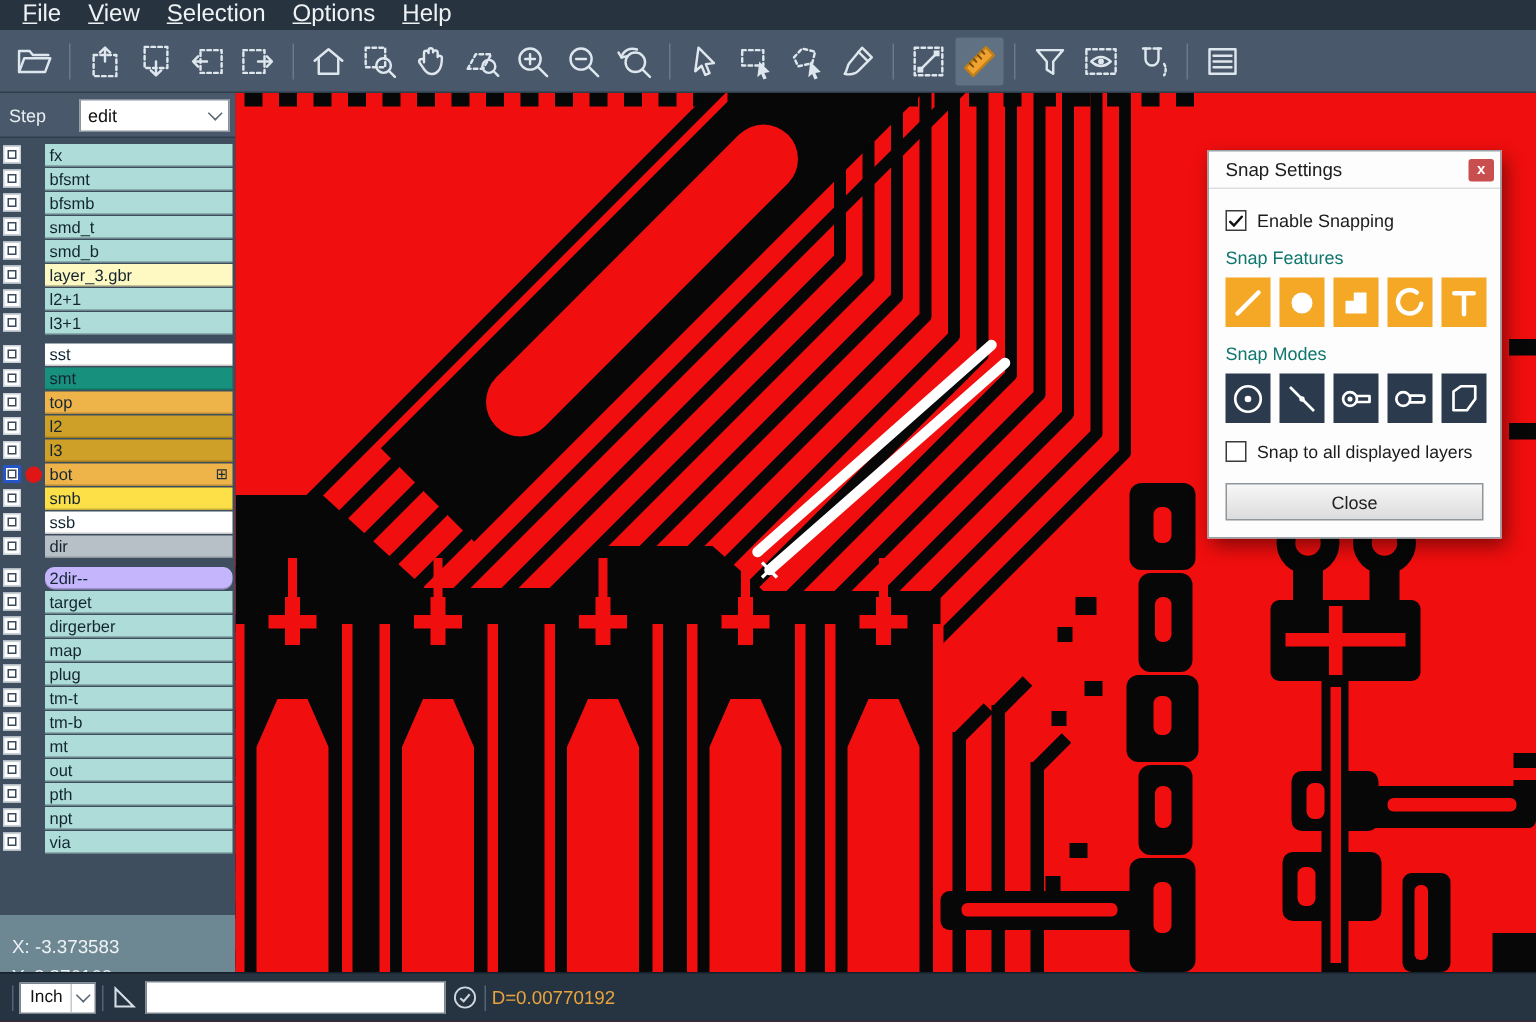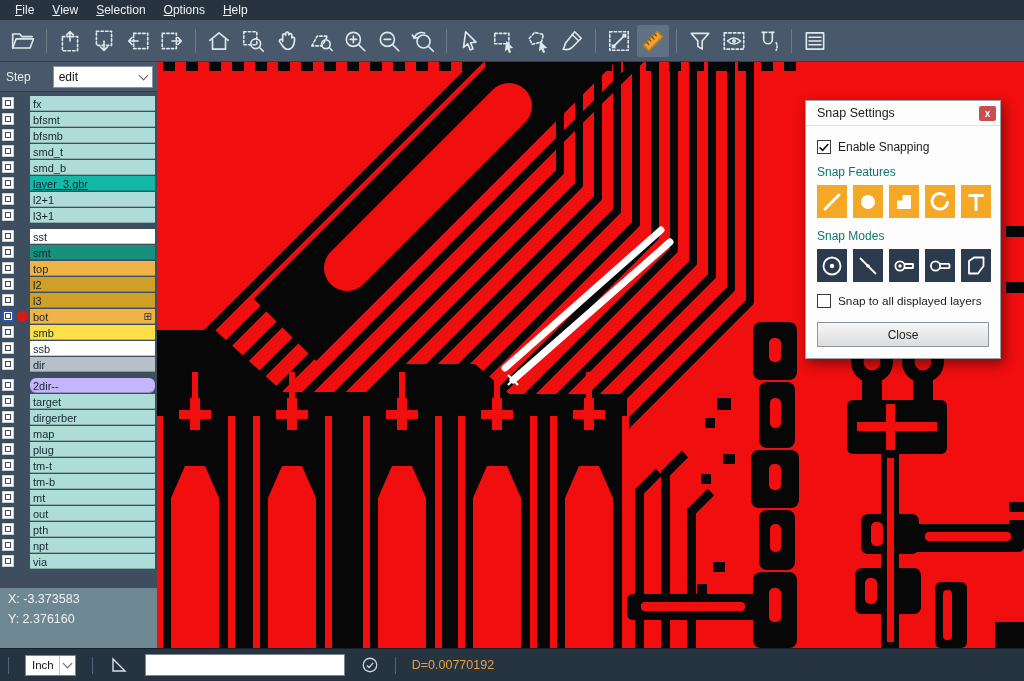--- a/index.html
+++ b/index.html
@@ -3,21 +3,21 @@
 <meta charset="utf-8">
 <style>
   html,body{margin:0;padding:0;background:#1c2733;}
   *{box-sizing:border-box;}
   .app{width:1024px;height:681px;overflow:hidden;position:relative;
        font-family:"Liberation Sans","DejaVu Sans",sans-serif;
        display:flex;flex-direction:column;background:#2a3847;}
   
   .menubar{height:20px;background:#27343f;display:flex;align-items:center;
            padding-left:6px;flex:0 0 auto;}
-  .menu-item{color:#eef2f5;font-size:12px;padding:2px 9px;cursor:default;}
+  .menu-item{color:#eef2f5;font-size:16px;padding:2px 9px;cursor:default;}
   .menu-item u{text-decoration:underline;}
   
   .toolbar{height:42px;background:#49586a;display:flex;align-items:center;
            padding:0 6px;flex:0 0 auto;border-bottom:1px solid #303e4c;}
   .tbi{width:32px;height:32px;display:flex;align-items:center;justify-content:center;
        background:transparent;border:none;padding:0;margin:0 1px;border-radius:2px;}
   .tbi.active{background:#5f7183;}
   .tb-sep{width:1px;height:24px;background:#6b7a8a;margin:0 6px;}
   
   .main{flex:1 1 auto;display:flex;min-height:0;}
@@ -37,22 +37,22 @@
       display:flex;align-items:center;justify-content:center;}
   .cb i{display:block;width:6px;height:6px;border:1px solid #394a5a;background:#fff;}
   .cb.active{border:2px solid #2456c8;}
   .dot-area{width:16px;flex:0 0 auto;display:flex;align-items:center;justify-content:center;}
   .layer-dot{width:11px;height:11px;border-radius:50%;}
   .layer-name{flex:1;height:15px;font-size:11px;color:#132531;padding:1px 3px 0 3px;
               display:flex;align-items:center;justify-content:space-between;
               box-shadow:inset 0 -1px rgba(0,0,0,0.22);margin-right:2px;white-space:nowrap;overflow:hidden;}
   .grid-glyph{font-size:10px;color:#1c2b38;line-height:10px;}
   .side-filler{flex:1 1 auto;}
-  .coords{height:60px;background:#6d8793;color:#eef3f5;font-size:12.5px;
-          padding:1px 8px;line-height:20px;}
+  .coords{height:38px;background:#6d8793;color:#eef3f5;font-size:12.5px;
+          padding:11px 8px;line-height:20px;}
   
   .canvas{position:relative;flex:1 1 auto;overflow:hidden;background:#f10e0e;}
   .canvas svg{display:block;}
   
   .dialog{position:absolute;left:648px;top:38px;width:196px;background:#fdfdfd;
           border:1px solid #9aa2aa;box-shadow:3px 5px 12px rgba(0,0,0,0.45);}
   .dlg-title{height:25px;display:flex;align-items:center;justify-content:space-between;
              padding:0 4px 0 11px;border-bottom:1px solid #dcdfe2;}
   .dlg-title-text{font-size:12.5px;color:#1b1b1b;}
   .dlg-close{width:17px;height:15px;background:#c94f4f;color:#fff;border:none;border-radius:2px;
@@ -67,21 +67,21 @@
   .sq-btn{width:33px;height:33px;border:none;padding:0;display:flex;align-items:center;
           justify-content:center;}
   .sq-btn.orange{background:#f5a726;}
   .sq-btn.dark{background:#2b3a4c;}
   .dlg-close-btn{margin-top:12px;width:100%;height:25px;font-size:12px;color:#222;
                  background:linear-gradient(#f7f7f7,#dcdcdc);border:1px solid #8f969c;
                  font-family:"Liberation Sans","DejaVu Sans",sans-serif;}
   .all-layers{margin-top:12px;}
   
   .statusbar{height:33px;background:#263442;flex:0 0 auto;display:flex;align-items:center;
-             padding:0 8px;gap:16px;border-top:1px solid #16202b;}
+             padding:0 8px;gap:4px;border-top:1px solid #16202b;}
   .sb-sep{width:1px;height:17px;background:#53637a;}
   .unit-select{height:21px;background:#fff;border:1px solid #7b858f;display:flex;align-items:center;
                padding:0 0 0 6px;font-size:11.5px;color:#111;}
   .unit-select .chev-box{width:16px;height:100%;border-left:1px solid #c3c9ce;display:flex;
                          align-items:center;justify-content:center;margin-left:5px;}
   .sb-input{width:200px;height:22px;background:#fff;border:1px solid #7b858f;font-size:12px;
             padding:0 5px;font-family:"Liberation Sans","DejaVu Sans",sans-serif;}
   .d-label{color:#e8a33d;font-size:12.5px;}
   .icon-btn{background:none;border:none;padding:0;display:flex;align-items:center;justify-content:center;}
 </style>
@@ -299,21 +299,21 @@
               <span class="dot-area"></span>
               <span class="layer-name" style="background: rgb(174, 221, 217);">
                 <span>smd_b</span>
               </span>
             </div>
             <div class="layer-row">
               <span class="cb">
                 <i></i>
               </span>
               <span class="dot-area"></span>
-              <span class="layer-name" style="background: #14b8a6; text-decoration: underline;">
+              <span class="layer-name" style="background: #fef9c3;">
                 <span>layer_3.gbr</span>
               </span>
             </div>
             <div class="layer-row">
               <span class="cb">
                 <i></i>
               </span>
               <span class="dot-area"></span>
               <span class="layer-name" style="background: rgb(174, 221, 217);">
                 <span>l2+1</span>

